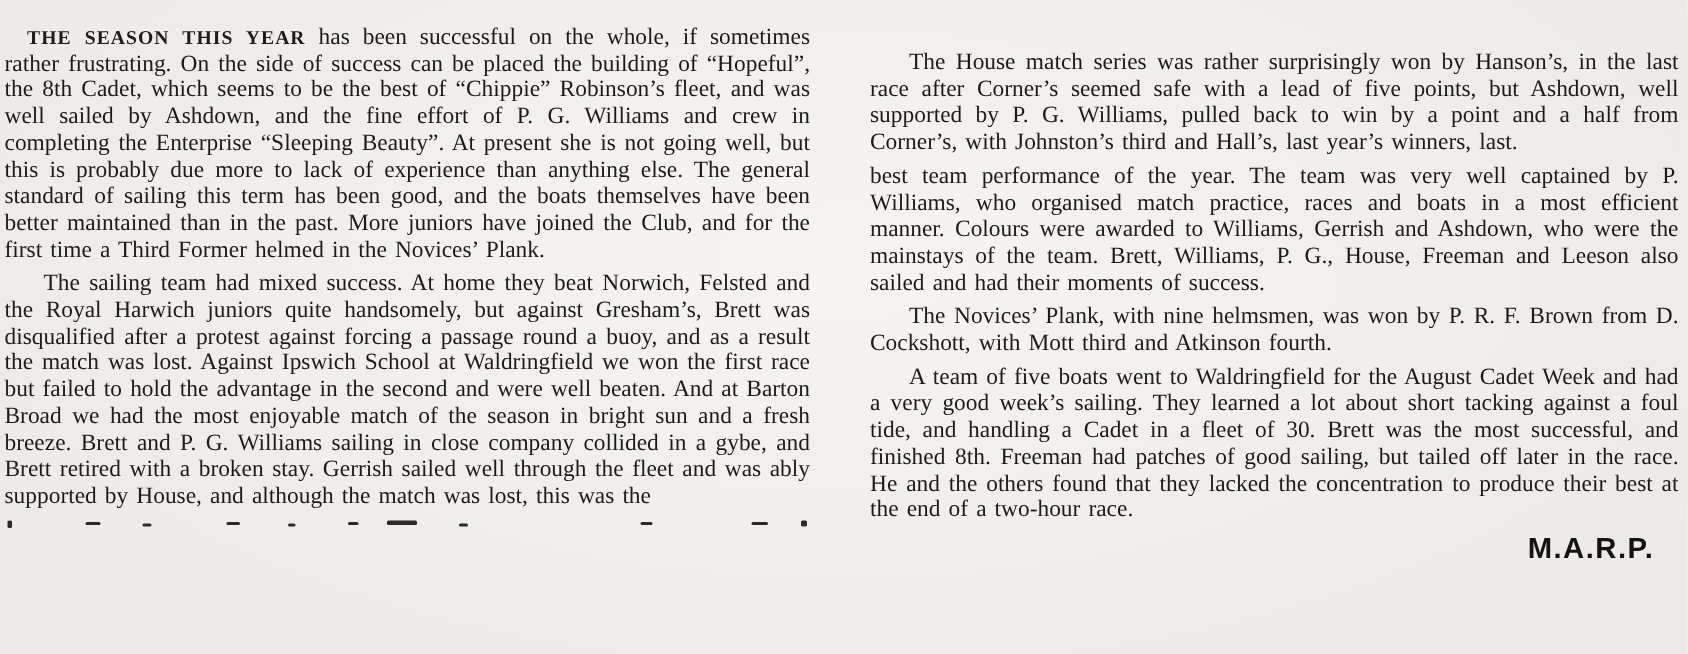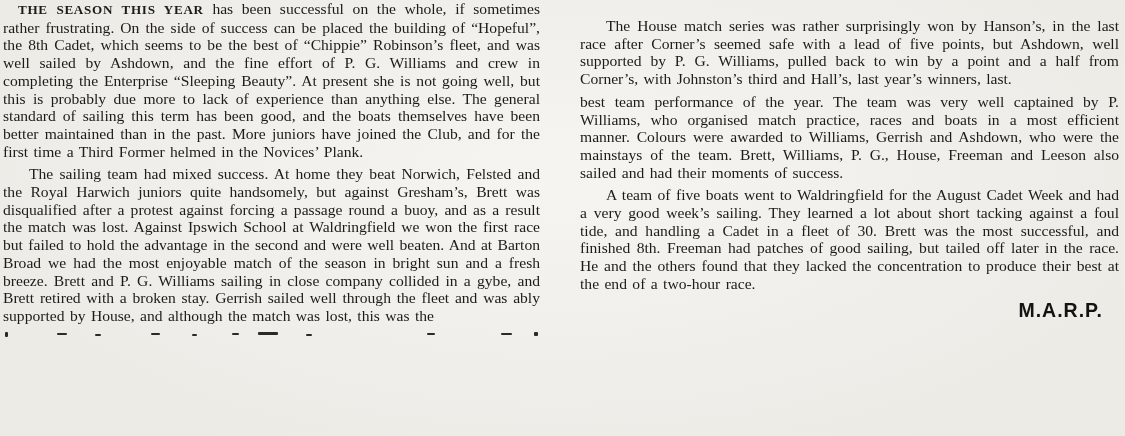--- a/index.html
+++ b/index.html
@@ -11,21 +11,21 @@
     height: 436px;
     background: #f1efea;
     overflow: hidden;
   }
   .page {
     box-sizing: border-box;
     width: 1125px;
     height: 436px;
     display: flex;
     gap: 40px;
-    padding: 0 6px 0 3px;
+    padding: 16px 6px 0 3px;
     background:
       radial-gradient(ellipse at 50% 40%, rgba(255,255,255,0.35), rgba(0,0,0,0.02) 85%),
       #f1efea;
   }
   .col {
     font-family: "Liberation Serif", "DejaVu Serif", serif;
     color: #1d1b18;
     font-size: 15.6px;
     line-height: 17.7px;
     text-align: justify;
@@ -98,17 +98,18 @@
         <i></i>
         <i></i>
         <i></i>
         <i></i>
     </div>
   </div>
 
   <div class="col col-right">
     <p class="para">The House match series was rather surprisingly won by Hanson’s, in the last race after Corner’s seemed safe with a lead of five points, but Ashdown, well supported by P. G. Williams, pulled back to win by a point and a half from Corner’s, with Johnston’s third and Hall’s, last year’s winners, last.</p>
     <p class="para no-indent">best team performance of the year.  The team was very well captained by P. Williams, who organised match practice, races and boats in a most efficient manner.  Colours were awarded to Williams, Gerrish and Ashdown, who were the mainstays of the team.  Brett, Williams, P. G., House, Freeman and Leeson also sailed and had their moments of success.</p>
+    <p class="para">The Novices’ Plank, with nine helmsmen, was won by P. R. F. Brown from D. Cockshott, with Mott third and Atkinson fourth.</p>
     <p class="para">A team of five boats went to Waldringfield for the August Cadet Week and had a very good week’s sailing.  They learned a lot about short tacking against a foul tide, and handling a Cadet in a fleet of 30.  Brett was the most successful, and finished 8th. Freeman had patches of good sailing, but tailed off later in the race.  He and the others found that they lacked the concentration to produce their best at the end of a two-hour race.</p>
     <div class="signature">M.A.R.P.</div>
   </div>
 
 </div>
 
 </body></html>

